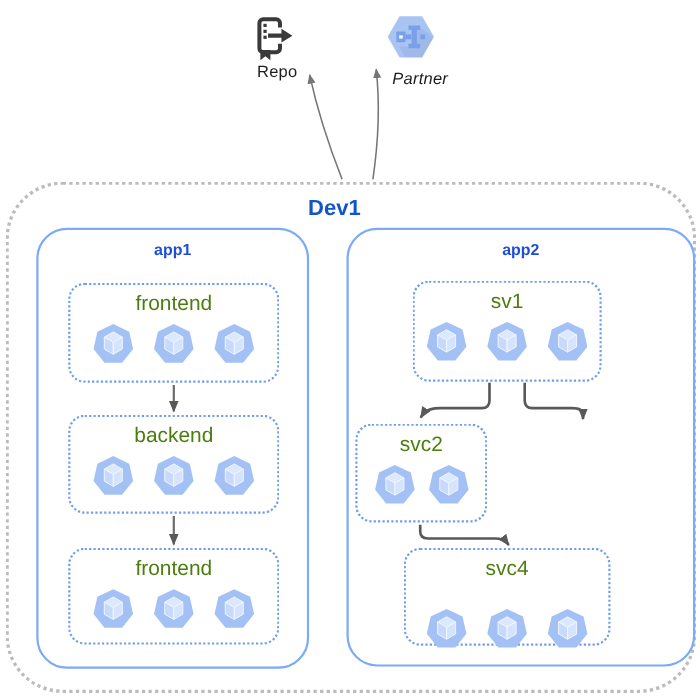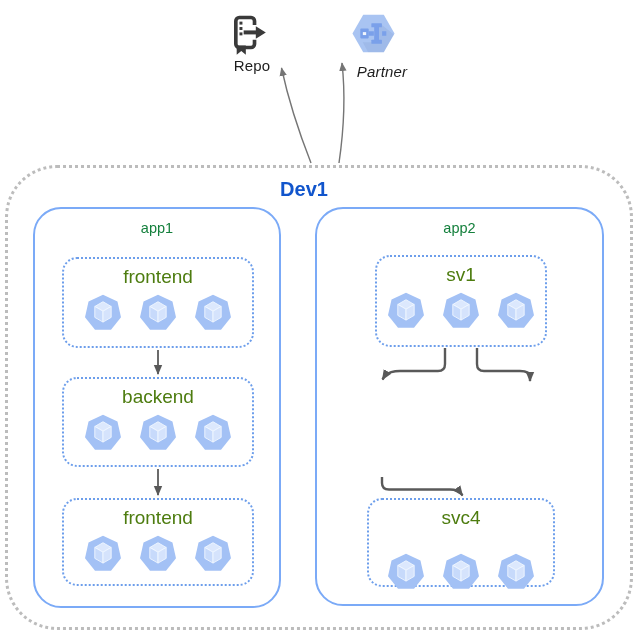--- a/index.html
+++ b/index.html
@@ -26,23 +26,23 @@
   .env-label{
     position:absolute;left:254px;top:178px;width:100px;text-align:center;
     font-size:20px;font-weight:bold;color:var(--env-label,#1155cc);
   }
   
   .app-box{
     position:absolute;border:2px solid var(--app-border,#7baaf7);
     border-radius:28px;box-sizing:border-box;background:#ffffff;
   }
   #app1-box{left:33px;top:207px;width:248px;height:401px;}
-  #app2-box{left:315px;top:207px;width:289px;height:399px;}
+  #app2-box{left:315px;top:207px;width:317px;height:399px;}
   .app-title{
-    text-align:center;margin-top:11px;font-size:14.5px;font-weight:normal;color:#15803d;
+    text-align:center;margin-top:11px;font-size:14.5px;font-weight:bold;color:#1d4ed8;
   }
   
   .service{
     position:absolute;border:2px dotted var(--service-border,#6d9eeb);
     border-radius:15px;box-sizing:border-box;background:#ffffff;
     display:flex;flex-direction:column;align-items:center;padding-top:7px;
   }
   .service-title{font-size:19px;font-weight:normal;color:#4d7c0f;}
   .pods{display:flex;gap:15px;margin-top:6px;align-items:center;justify-content:center;}
   .service.two .pods{gap:9px;}
@@ -217,20 +217,41 @@
         <svg width="40" height="40" viewBox="0 0 44 44">
           <polygon points="22,0.7 37.9,8.3 41.8,25.5 30.8,39.3 13.2,39.3 2.2,25.5 6.1,8.3" fill="var(--pod-fill,#a3c1f5)"></polygon>
           <g stroke="var(--pod-cube-edge,#f0f6ff)" stroke-width="1" stroke-linejoin="round">
             <polygon points="22,8.5 31,13.7 22,18.9 13,13.7" fill="var(--pod-cube-top,#dce8fd)"></polygon>
             <polygon points="13,13.7 22,18.9 22,30.9 13,25.7" fill="var(--pod-cube-left,#c7dafb)"></polygon>
             <polygon points="31,13.7 22,18.9 22,30.9 31,25.7" fill="var(--pod-cube-right,#d5e3fc)"></polygon>
           </g>
         </svg>
       </div>
   </div>
+  <div class="service two" id="svc-svc2">
+    <div class="service-title">svc2</div>
+    <div class="pods">
+        <svg width="40" height="40" viewBox="0 0 44 44">
+          <polygon points="22,0.7 37.9,8.3 41.8,25.5 30.8,39.3 13.2,39.3 2.2,25.5 6.1,8.3" fill="var(--pod-fill,#a3c1f5)"></polygon>
+          <g stroke="var(--pod-cube-edge,#f0f6ff)" stroke-width="1" stroke-linejoin="round">
+            <polygon points="22,8.5 31,13.7 22,18.9 13,13.7" fill="var(--pod-cube-top,#dce8fd)"></polygon>
+            <polygon points="13,13.7 22,18.9 22,30.9 13,25.7" fill="var(--pod-cube-left,#c7dafb)"></polygon>
+            <polygon points="31,13.7 22,18.9 22,30.9 31,25.7" fill="var(--pod-cube-right,#d5e3fc)"></polygon>
+          </g>
+        </svg>
+        <svg width="40" height="40" viewBox="0 0 44 44">
+          <polygon points="22,0.7 37.9,8.3 41.8,25.5 30.8,39.3 13.2,39.3 2.2,25.5 6.1,8.3" fill="var(--pod-fill,#a3c1f5)"></polygon>
+          <g stroke="var(--pod-cube-edge,#f0f6ff)" stroke-width="1" stroke-linejoin="round">
+            <polygon points="22,8.5 31,13.7 22,18.9 13,13.7" fill="var(--pod-cube-top,#dce8fd)"></polygon>
+            <polygon points="13,13.7 22,18.9 22,30.9 13,25.7" fill="var(--pod-cube-left,#c7dafb)"></polygon>
+            <polygon points="31,13.7 22,18.9 22,30.9 31,25.7" fill="var(--pod-cube-right,#d5e3fc)"></polygon>
+          </g>
+        </svg>
+      </div>
+  </div>
   <div class="service" id="svc-svc4">
     <div class="service-title">svc4</div>
     <div class="pods">
         <svg width="40" height="40" viewBox="0 0 44 44">
           <polygon points="22,0.7 37.9,8.3 41.8,25.5 30.8,39.3 13.2,39.3 2.2,25.5 6.1,8.3" fill="var(--pod-fill,#a3c1f5)"></polygon>
           <g stroke="var(--pod-cube-edge,#f0f6ff)" stroke-width="1" stroke-linejoin="round">
             <polygon points="22,8.5 31,13.7 22,18.9 13,13.7" fill="var(--pod-cube-top,#dce8fd)"></polygon>
             <polygon points="13,13.7 22,18.9 22,30.9 13,25.7" fill="var(--pod-cube-left,#c7dafb)"></polygon>
             <polygon points="31,13.7 22,18.9 22,30.9 31,25.7" fill="var(--pod-cube-right,#d5e3fc)"></polygon>
           </g>

